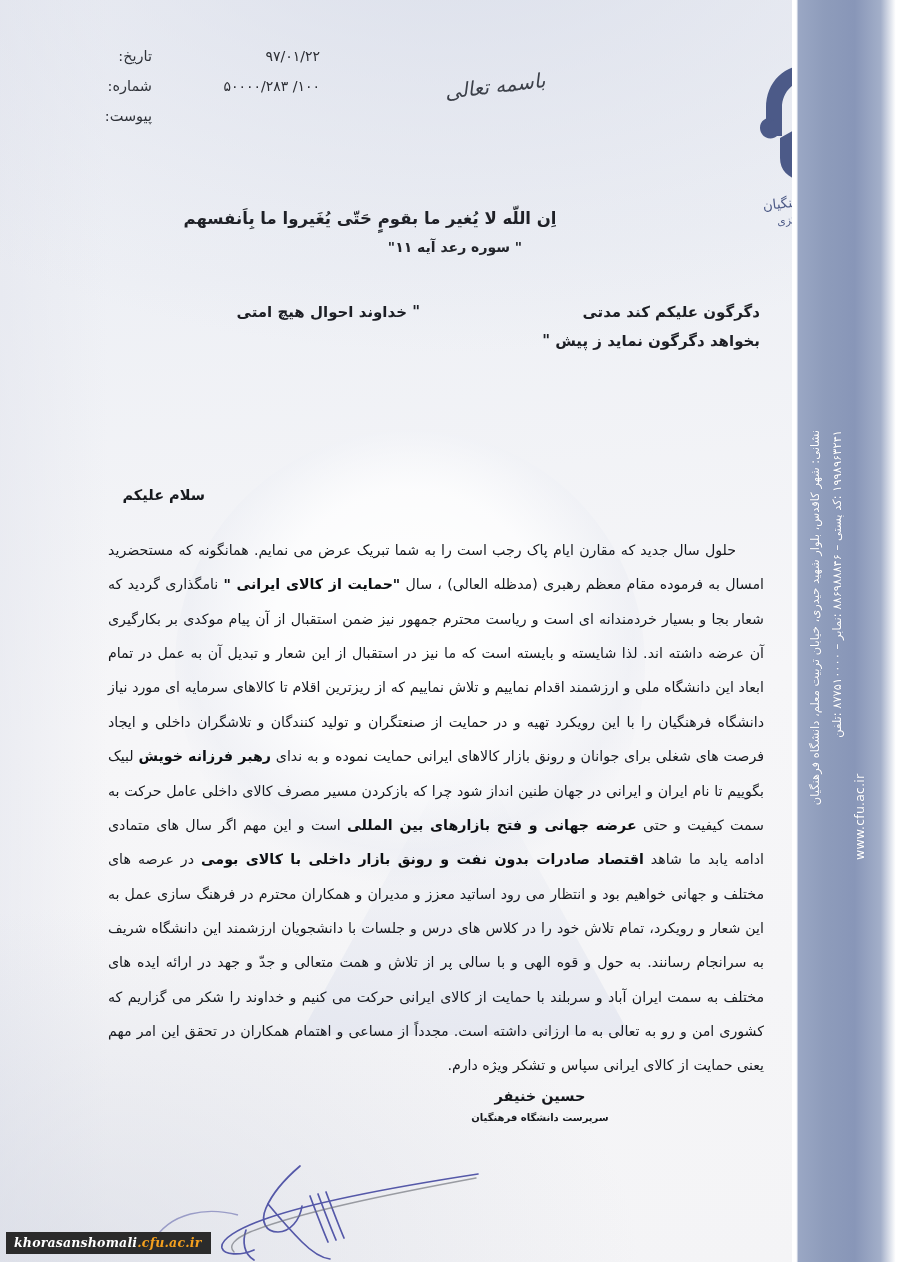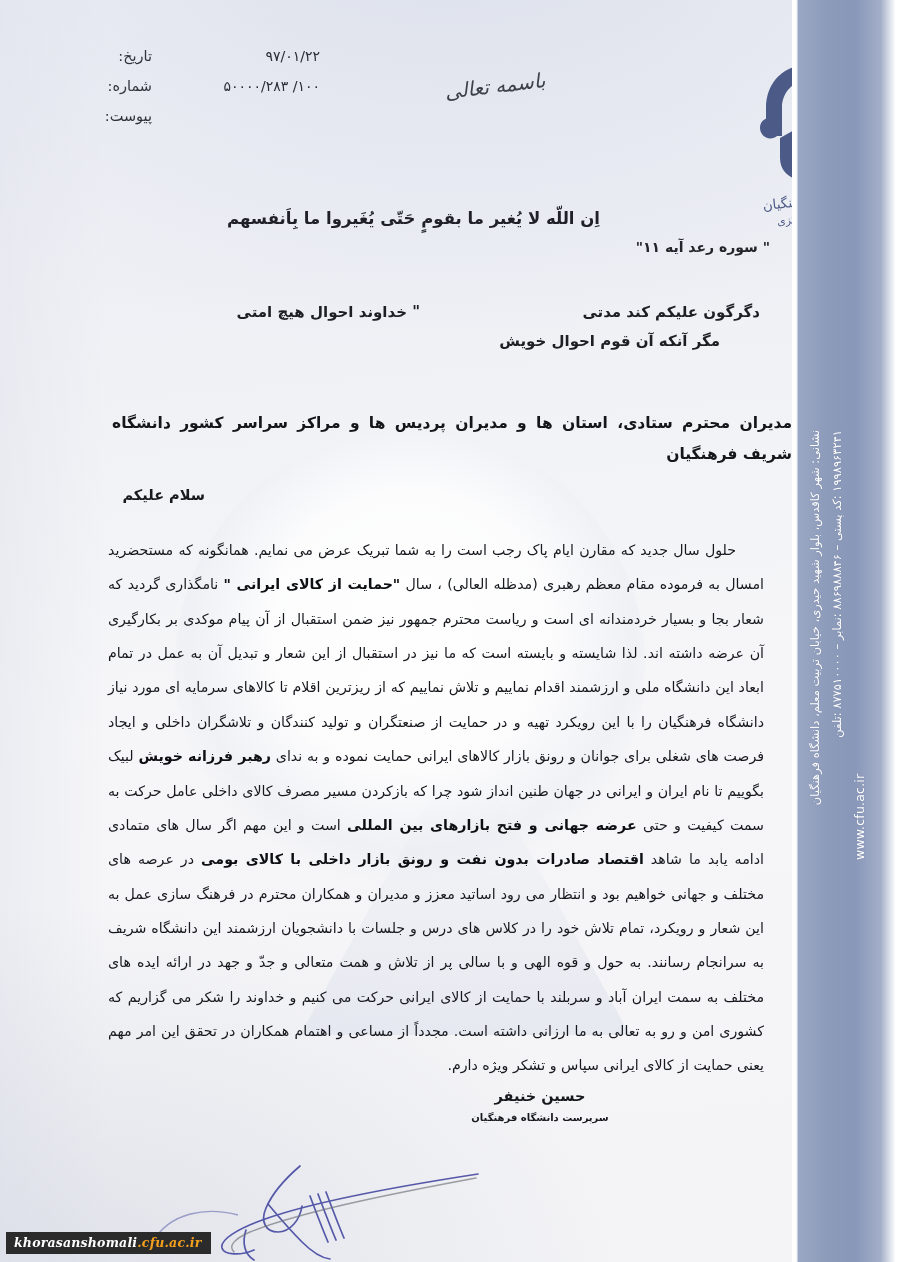--- a/index.html
+++ b/index.html
@@ -73,21 +73,21 @@
   #logo svg{display:block;margin:0 auto;}
   .logo-word{
     font-size:13.5px;color:#4d5a86;margin-top:2px;
     font-family:"DejaVu Serif","Liberation Serif",serif;
     transform:rotate(-6deg);
   }
   .logo-word.sub{font-size:11px;margin-top:3px;transform:rotate(-7deg);}
 
   
   #verse-block{
-    position:absolute;right:300px;top:205px;width:460px;
+    position:absolute;right:300px;top:205px;width:460px;text-align:center;
   }
   #verse-ar{
     font-size:16.5px;font-weight:bold;color:#1f2127;line-height:1.7;
     font-family:"DejaVu Sans","Liberation Sans",sans-serif;
   }
   #verse-ref{
     margin-top:6px;margin-right:-170px;
     font-size:14px;font-weight:bold;color:#23252b;
   }
 
@@ -224,25 +224,24 @@
     <div id="verse-ar">اِن اللّه لا یُغیر ما بقومٍ حَتّی یُغَیروا ما بِاَنفسهم</div>
     <div id="verse-ref">" سوره رعد آیه ۱۱"</div>
   </div>
 
   <div id="poem">
     <div class="poem-line">
       <span class="hemistich left">دگرگون علیکم کند مدتی</span>
       <span class="hemistich right">" خداوند احوال هیچ امتی</span>
     </div>
     <div class="poem-line">
-      <span class="hemistich right">مگر آنکه آن قوم احوال خویش</span>
-    </div>
-  </div>
-
-  <div id="addressee">مدیران محترم ستادی، استان ها و مدیران پردیس ها و مراکز سراسر کشور دانشگاه شریف فرهنگیان</div>
+      <span class="hemistich left">بخواهد دگرگون نماید ز پیش "</span>
+    </div>
+  </div>
+
 
   <div id="salutation">سلام علیکم</div>
 
   <div id="body">
     <p>حلول سال جدید که مقارن ایام پاک رجب است را به شما تبریک عرض می نمایم. همانگونه که مستحضرید امسال به فرموده مقام معظم رهبری (مدظله العالی) ، سال <b>"حمایت از کالای ایرانی "</b> نامگذاری گردید که شعار بجا و بسیار خردمندانه ای است و ریاست محترم جمهور نیز ضمن استقبال از آن پیام موکدی بر بکارگیری آن عرضه داشته اند. لذا شایسته و بایسته است که ما نیز در استقبال از این شعار و تبدیل آن به عمل در تمام ابعاد این دانشگاه ملی و ارزشمند اقدام نماییم و تلاش نماییم که از ریزترین اقلام تا کالاهای سرمایه ای مورد نیاز دانشگاه فرهنگیان را با این رویکرد تهیه و در حمایت از صنعتگران و تولید کنندگان و تلاشگران داخلی و ایجاد فرصت های شغلی برای جوانان و رونق بازار کالاهای ایرانی حمایت نموده و به ندای <b>رهبر فرزانه خویش</b> لبیک بگوییم تا نام ایران و ایرانی در جهان طنین انداز شود چرا که بازکردن مسیر مصرف کالای داخلی عامل حرکت به سمت کیفیت و حتی <b>عرضه جهانی و فتح بازارهای بین المللی</b> است و این مهم اگر سال های متمادی ادامه یابد ما شاهد <b>اقتصاد صادرات بدون نفت و رونق بازار داخلی با کالای بومی</b> در عرصه های مختلف و جهانی خواهیم بود و انتظار می رود اساتید معزز و مدیران و همکاران محترم در فرهنگ سازی عمل به این شعار و رویکرد، تمام تلاش خود را در کلاس های درس و جلسات با دانشجویان ارزشمند این دانشگاه شریف به سرانجام رسانند. به حول و قوه الهی و با سالی پر از تلاش و همت متعالی و جدّ و جهد در ارائه ایده های مختلف به سمت ایران آباد و سربلند با حمایت از کالای ایرانی حرکت می کنیم و خداوند را شکر می گزاریم که کشوری امن و رو به تعالی به ما ارزانی داشته است. مجدداً از مساعی و اهتمام همکاران در تحقق این امر مهم یعنی حمایت از کالای ایرانی سپاس و تشکر ویژه دارم.</p>
   </div>
 
   <div id="signature">
     <div class="sig-name">حسین خنیفر</div>
     <div class="sig-title">سرپرست دانشگاه فرهنگیان</div>

